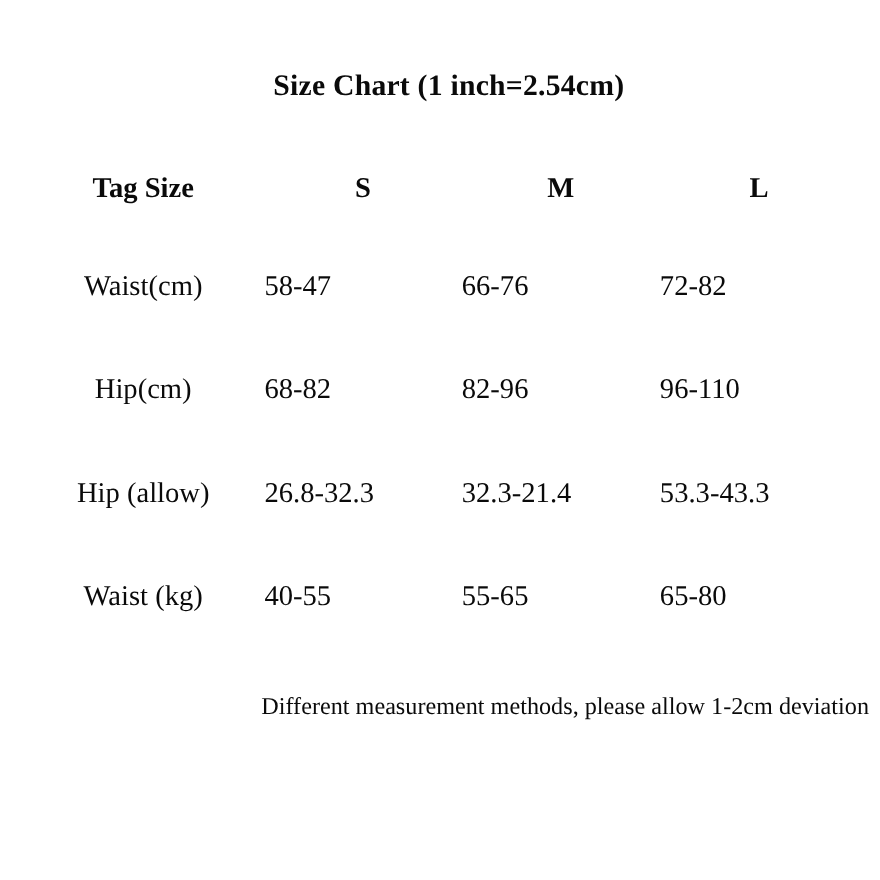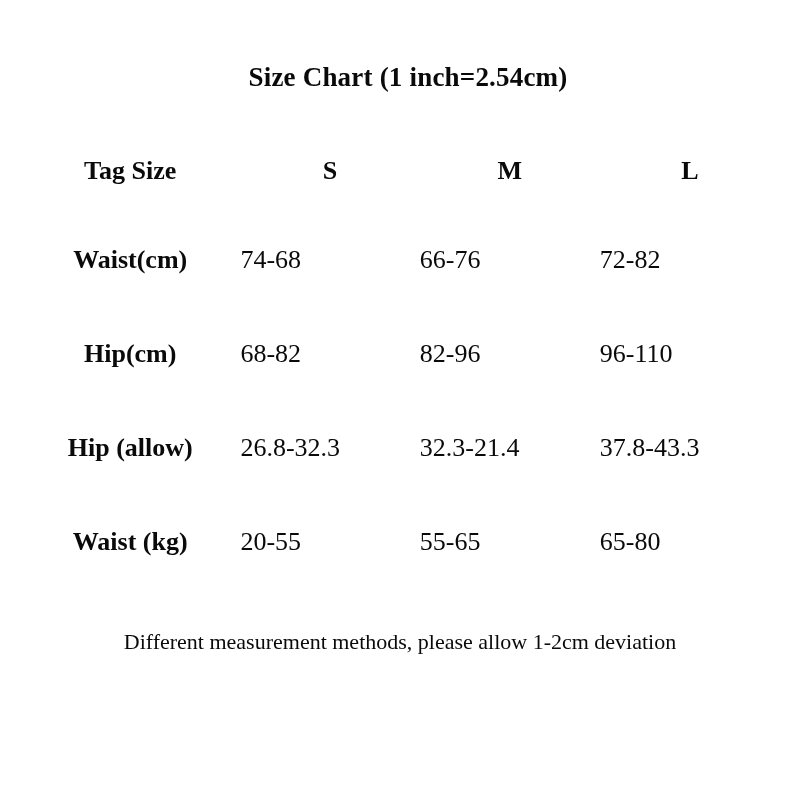--- a/index.html
+++ b/index.html
@@ -51,28 +51,28 @@
   }
   table.size-table thead th {
     font-size: 26px;
     font-weight: bold;
     height: 84px;
   }
   table.size-table thead th.hdr-label {
     font-size: 26px;
   }
   table.size-table tbody th.row-label {
-    font-weight: bold;
+    font-weight: normal;
     font-size: 26px;
     text-align: center;
   }
   .footnote {
     margin-top: 40px;
     font-size: 22px;
-    text-align: center;
+    text-align: right;
     width: 100%;
   }
 </style>
 </head>
 <body>
 
 <div class="sheet">
 
   <div class="chart-title">Size Chart (1 inch=2.54cm)</div>
 
@@ -87,39 +87,39 @@
       <tr>
         <th class="hdr-label">Tag Size</th>
         <th>S</th>
         <th>M</th>
         <th>L</th>
       </tr>
     </thead>
     <tbody>
       <tr>
         <th class="row-label">Waist(cm)</th>
-        <td>74-68</td>
+        <td>58-47</td>
         <td>66-76</td>
         <td>72-82</td>
       </tr>
       <tr>
         <th class="row-label">Hip(cm)</th>
         <td>68-82</td>
         <td>82-96</td>
         <td>96-110</td>
       </tr>
       <tr>
         <th class="row-label">Hip (allow)</th>
         <td>26.8-32.3</td>
         <td>32.3-21.4</td>
-        <td>37.8-43.3</td>
+        <td>53.3-43.3</td>
       </tr>
       <tr>
         <th class="row-label">Waist (kg)</th>
-        <td>20-55</td>
+        <td>40-55</td>
         <td>55-65</td>
         <td>65-80</td>
       </tr>
     </tbody>
   </table>
 
   <div class="footnote">Different measurement methods, please allow 1-2cm deviation</div>
 
 </div>
 

